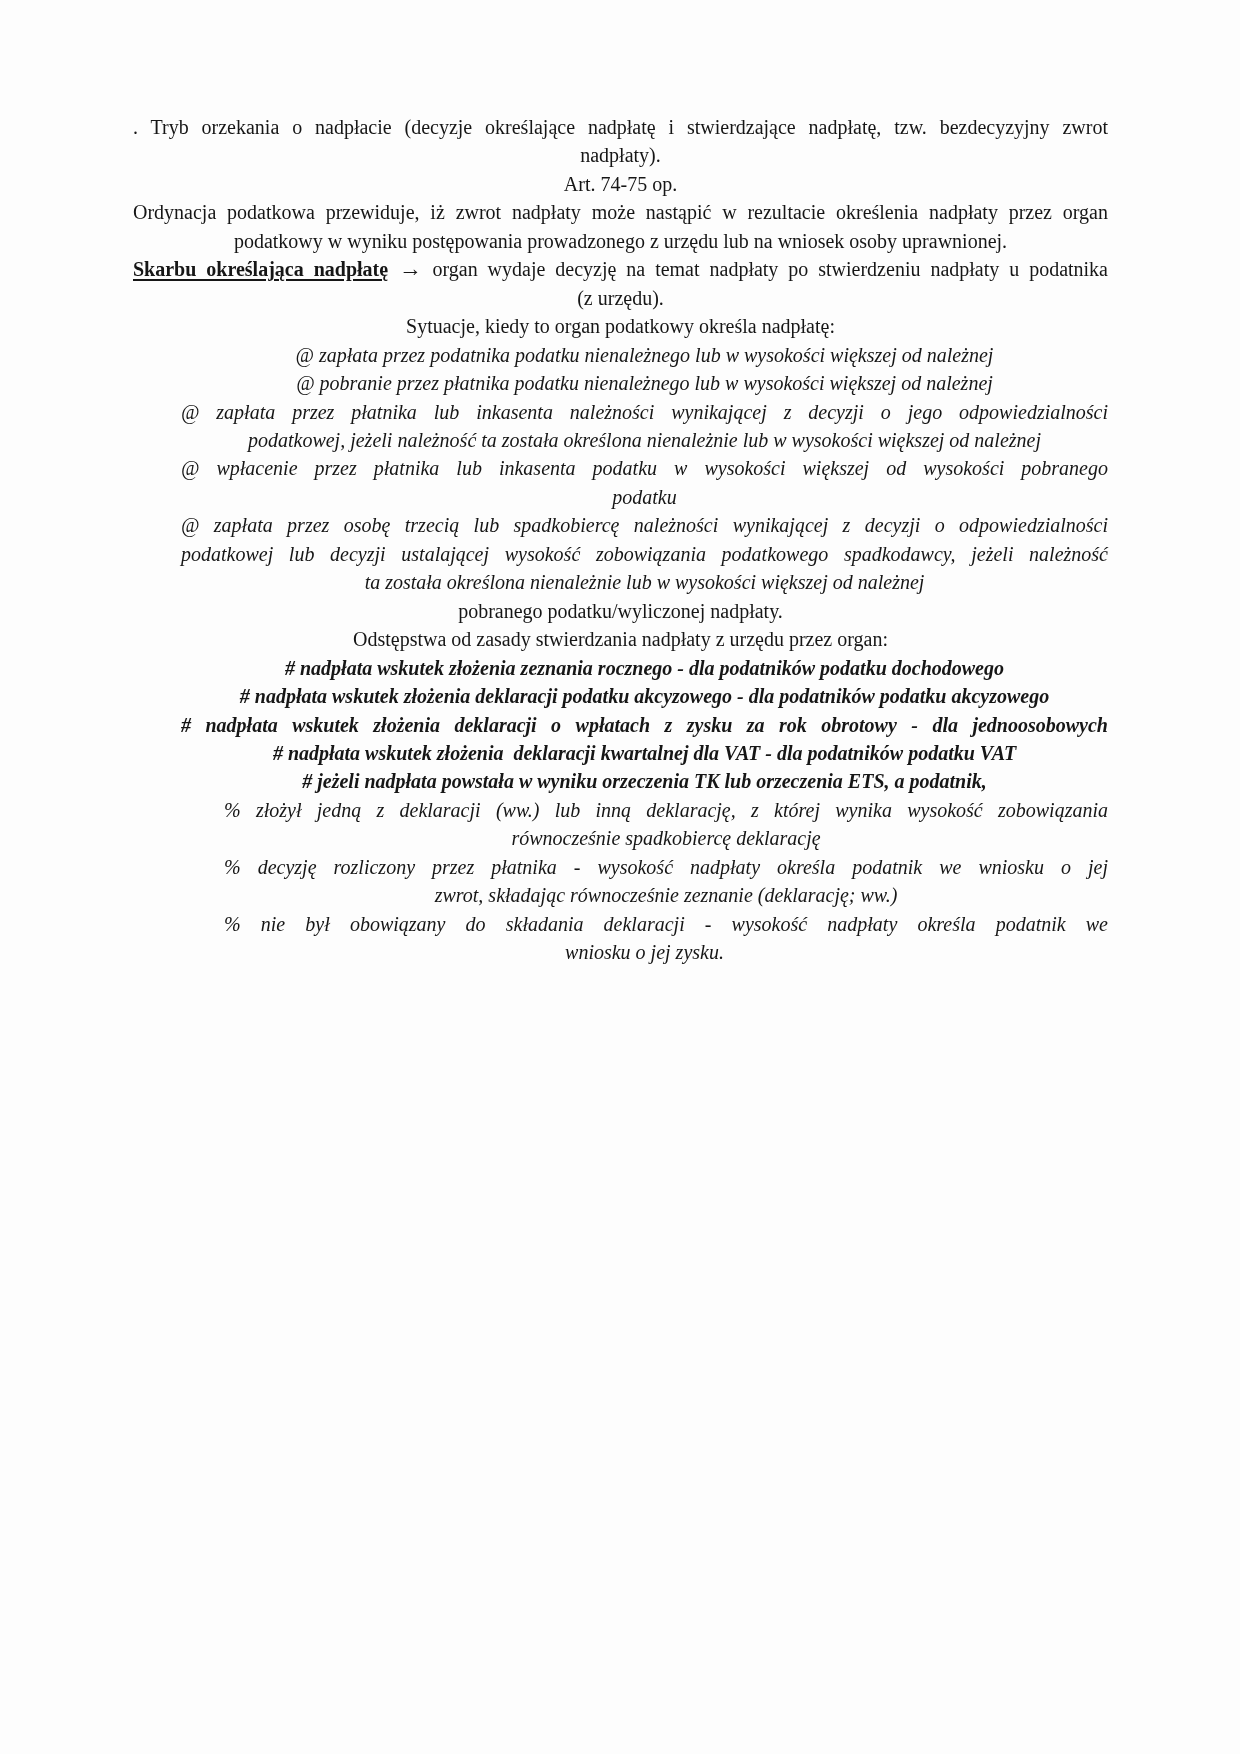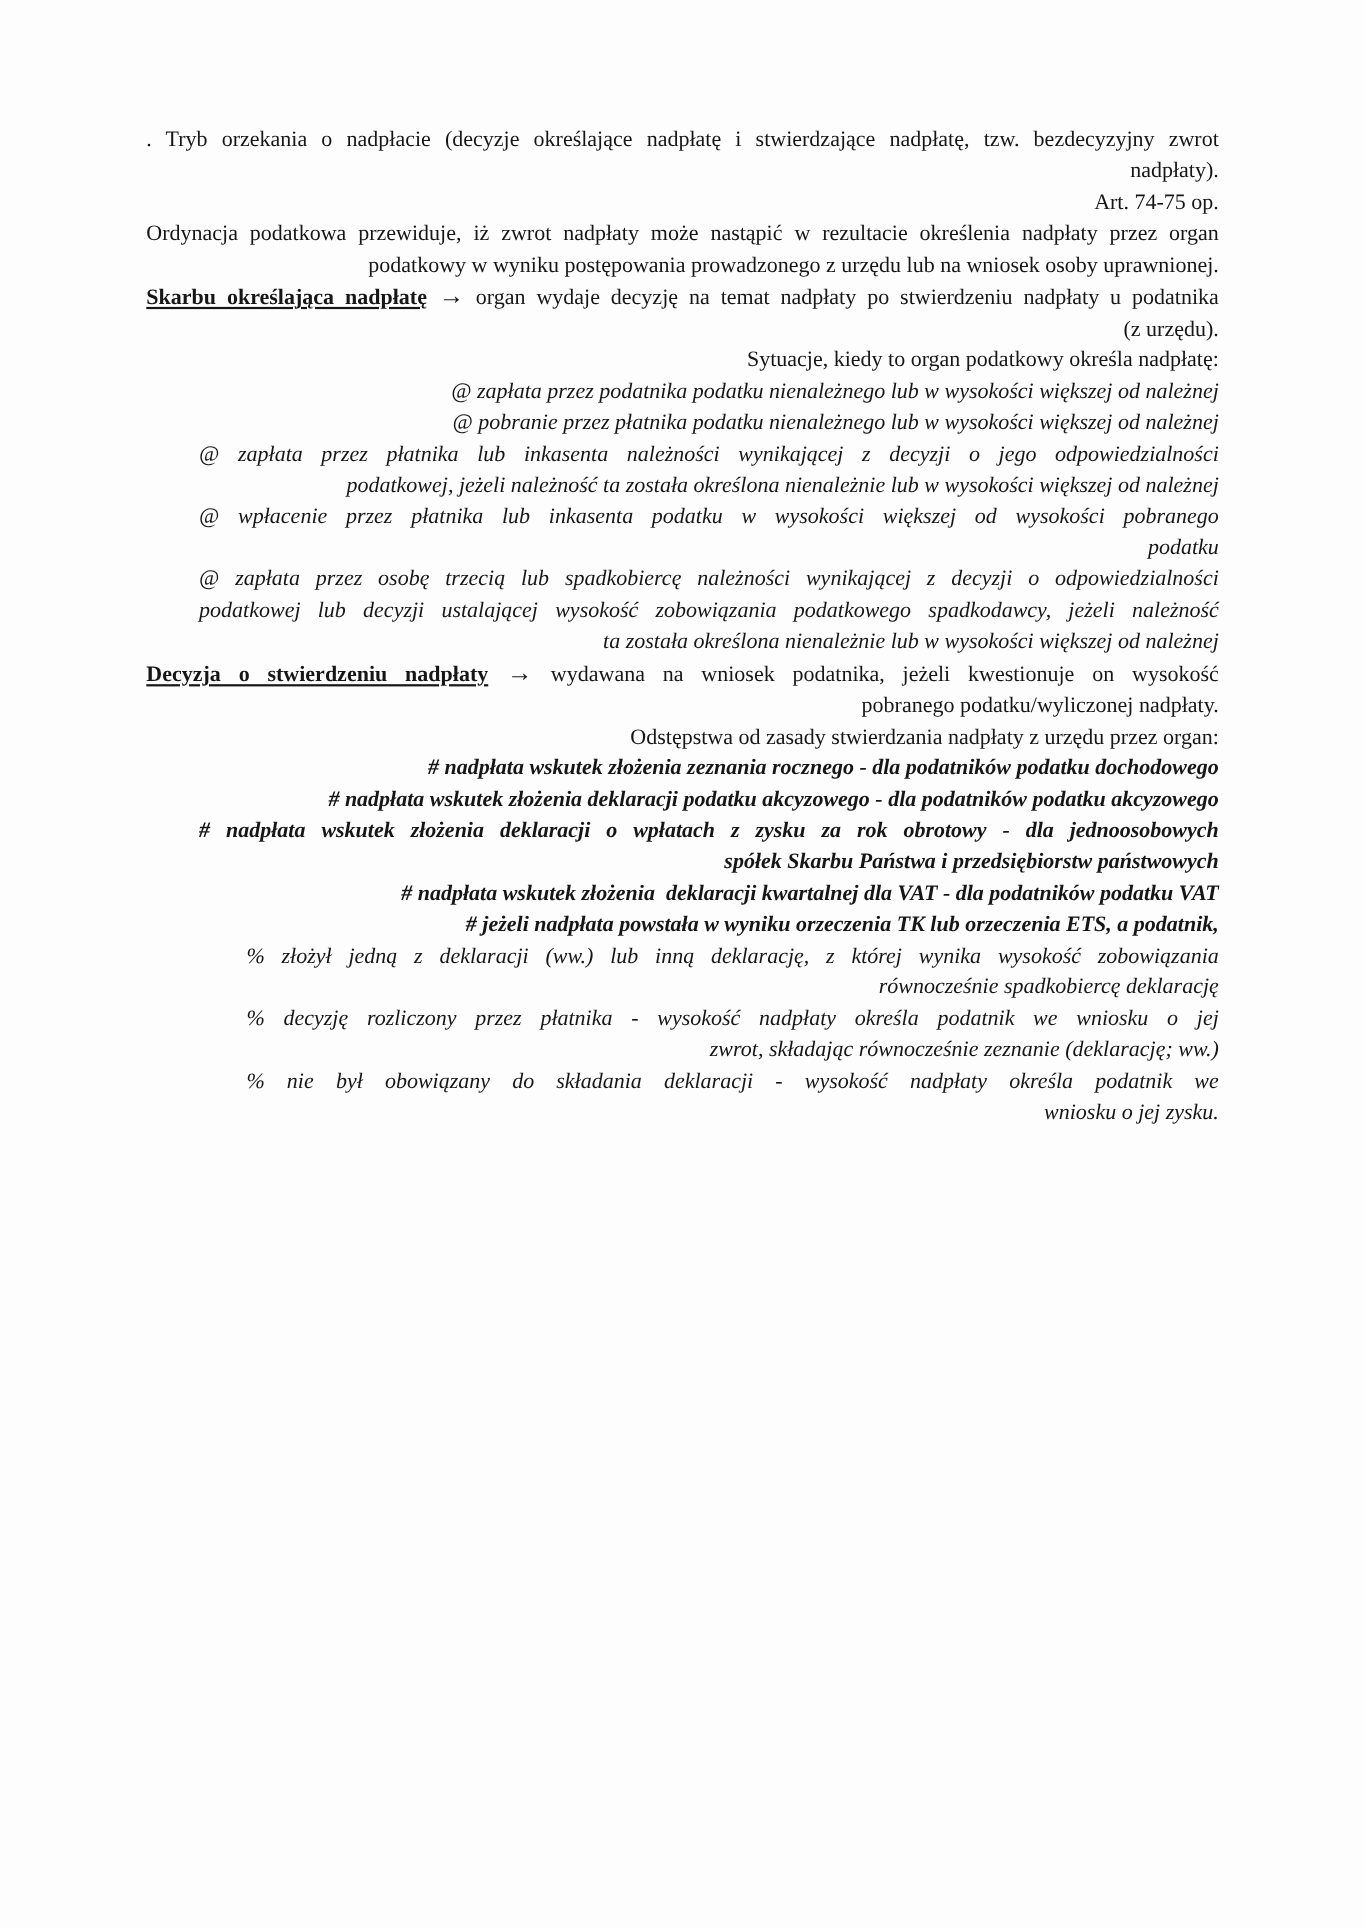--- a/index.html
+++ b/index.html
@@ -10,21 +10,21 @@
     height: 1754px;
     box-sizing: border-box;
     background: #fdfdfd;
     padding: 113px 132px 40px 133px;
     font-family: "Liberation Serif", "DejaVu Serif", serif;
     font-size: 20px;
     line-height: 28.45px;
     color: #161616;
     overflow: hidden;
   }
-  .line { text-align: right; }
+  .line { text-align: center; }
   .ind0 { padding-left: 0; }
   .ind1 { padding-left: 48px; }
   .ind2 { padding-left: 91px; }
   .just { text-align: justify; text-align-last: justify; }
   .seg-r { }
   .seg-bu {
     font-weight: bold;
     text-decoration: underline;
     text-decoration-thickness: 2px;
     text-underline-offset: 3px;
@@ -47,27 +47,25 @@
     <div class="line ind0"><span class="seg-r">Sytuacje, kiedy to organ podatkowy określa nadpłatę:</span></div>
     <div class="line ind1"><span class="seg-i">@ zapłata przez podatnika podatku nienależnego lub w wysokości większej od należnej</span></div>
     <div class="line ind1"><span class="seg-i">@ pobranie przez płatnika podatku nienależnego lub w wysokości większej od należnej</span></div>
     <div class="line ind1 just"><span class="seg-i">@ zapłata przez płatnika lub inkasenta należności wynikającej z decyzji o jego odpowiedzialności</span></div>
     <div class="line ind1"><span class="seg-i">podatkowej, jeżeli należność ta została określona nienależnie lub w wysokości większej od należnej</span></div>
     <div class="line ind1 just"><span class="seg-i">@ wpłacenie przez płatnika lub inkasenta podatku w wysokości większej od wysokości pobranego</span></div>
     <div class="line ind1"><span class="seg-i">podatku</span></div>
     <div class="line ind1 just"><span class="seg-i">@ zapłata przez osobę trzecią lub spadkobiercę należności wynikającej z decyzji o odpowiedzialności</span></div>
     <div class="line ind1 just"><span class="seg-i">podatkowej lub decyzji ustalającej wysokość zobowiązania podatkowego spadkodawcy, jeżeli należność</span></div>
     <div class="line ind1"><span class="seg-i">ta została określona nienależnie lub w wysokości większej od należnej</span></div>
-    <div class="line ind0 just"><span class="seg-bu">Decyzja o stwierdzeniu nadpłaty</span><span class="seg-arrow"> → </span><span class="seg-r">wydawana na wniosek podatnika, jeżeli kwestionuje on wysokość</span></div>
     <div class="line ind0"><span class="seg-r">pobranego podatku/wyliczonej nadpłaty.</span></div>
     <div class="line ind0"><span class="seg-r">Odstępstwa od zasady stwierdzania nadpłaty z urzędu przez organ:</span></div>
     <div class="line ind1"><span class="seg-bi"># nadpłata wskutek złożenia zeznania rocznego - dla podatników podatku dochodowego</span></div>
     <div class="line ind1"><span class="seg-bi"># nadpłata wskutek złożenia deklaracji podatku akcyzowego - dla podatników podatku akcyzowego</span></div>
     <div class="line ind1 just"><span class="seg-bi"># nadpłata wskutek złożenia deklaracji o wpłatach z zysku za rok obrotowy - dla jednoosobowych</span></div>
-    <div class="line ind1"><span class="seg-bi">spółek Skarbu Państwa i przedsiębiorstw państwowych</span></div>
     <div class="line ind1"><span class="seg-bi"># nadpłata wskutek złożenia&nbsp; deklaracji kwartalnej dla VAT - dla podatników podatku VAT</span></div>
     <div class="line ind1"><span class="seg-bi"># jeżeli nadpłata powstała w wyniku orzeczenia TK lub orzeczenia ETS, a podatnik,</span></div>
     <div class="line ind2 just"><span class="seg-i">% złożył jedną z deklaracji (ww.) lub inną deklarację, z której wynika wysokość zobowiązania</span></div>
     <div class="line ind2"><span class="seg-i">równocześnie spadkobiercę deklarację</span></div>
     <div class="line ind2 just"><span class="seg-i">% decyzję rozliczony przez płatnika - wysokość nadpłaty określa podatnik we wniosku o jej</span></div>
     <div class="line ind2"><span class="seg-i">zwrot, składając równocześnie zeznanie (deklarację; ww.)</span></div>
     <div class="line ind2 just"><span class="seg-i">% nie był obowiązany do składania deklaracji - wysokość nadpłaty określa podatnik we</span></div>
     <div class="line ind1"><span class="seg-i">wniosku o jej zysku.</span></div>
   </div>
 

